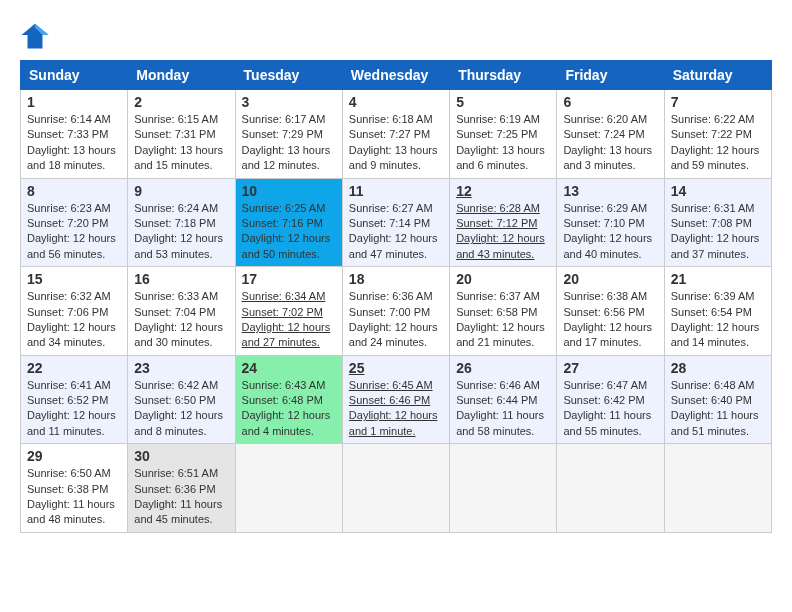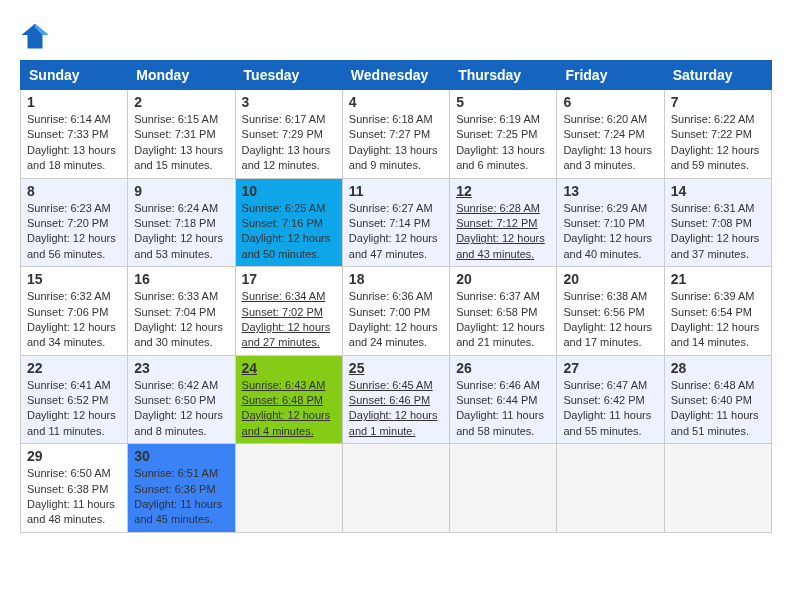--- a/index.html
+++ b/index.html
@@ -266,21 +266,21 @@
           <div class="day-info" style="white-space: pre-line;">Sunrise: 6:41 AM
 Sunset: 6:52 PM
 Daylight: 12 hours and 11 minutes.</div>
         </td>
         <td style="background: rgb(238, 242, 255);">
           <span class="day-number">23</span>
           <div class="day-info" style="white-space: pre-line;">Sunrise: 6:42 AM
 Sunset: 6:50 PM
 Daylight: 12 hours and 8 minutes.</div>
         </td>
-        <td style="background: #84cc16; text-decoration: underline;">
+        <td style="background: #86efac;">
           <span class="day-number">24</span>
           <div class="day-info" style="white-space: pre-line;">Sunrise: 6:43 AM
 Sunset: 6:48 PM
 Daylight: 12 hours and 4 minutes.</div>
         </td>
         <td style="background: rgb(238, 242, 255); text-decoration: underline;">
           <span class="day-number">25</span>
           <div class="day-info" style="white-space: pre-line;">Sunrise: 6:45 AM
 Sunset: 6:46 PM
 Daylight: 12 hours and 1 minute.</div>
@@ -304,21 +304,21 @@
 Daylight: 11 hours and 51 minutes.</div>
         </td>
       </tr>
       <tr>
         <td style="background: rgb(255, 255, 255);">
           <span class="day-number">29</span>
           <div class="day-info" style="white-space: pre-line;">Sunrise: 6:50 AM
 Sunset: 6:38 PM
 Daylight: 11 hours and 48 minutes.</div>
         </td>
-        <td style="background: #3b82f6; margin-left: 48px;">
+        <td style="background: #e5e5e5; margin-left: 48px;">
           <span class="day-number">30</span>
           <div class="day-info" style="white-space: pre-line;">Sunrise: 6:51 AM
 Sunset: 6:36 PM
 Daylight: 11 hours and 45 minutes.</div>
         </td>
         <td class="empty" style="background: rgb(245, 245, 245);"></td>
         <td class="empty" style="background: rgb(245, 245, 245);"></td>
         <td class="empty" style="background: rgb(245, 245, 245);"></td>
         <td class="empty" style="background: rgb(245, 245, 245);"></td>
         <td class="empty" style="background: rgb(245, 245, 245);"></td>

